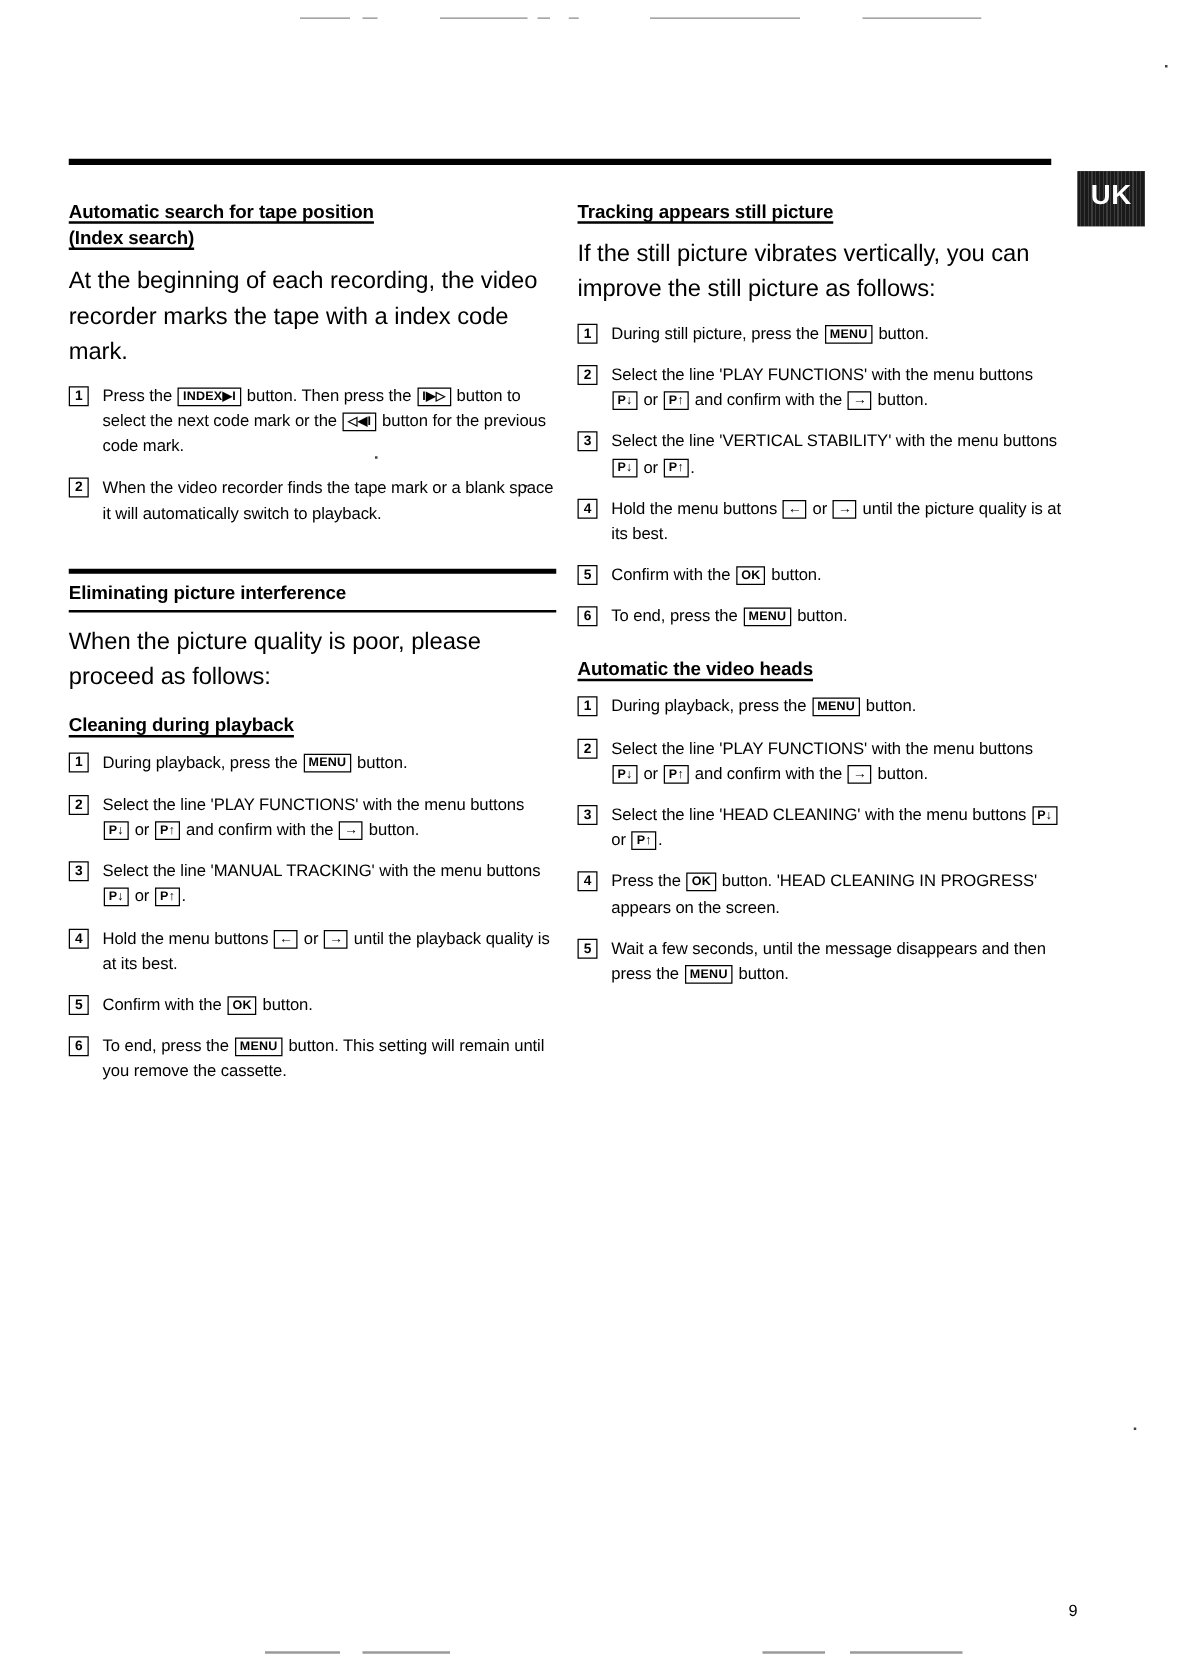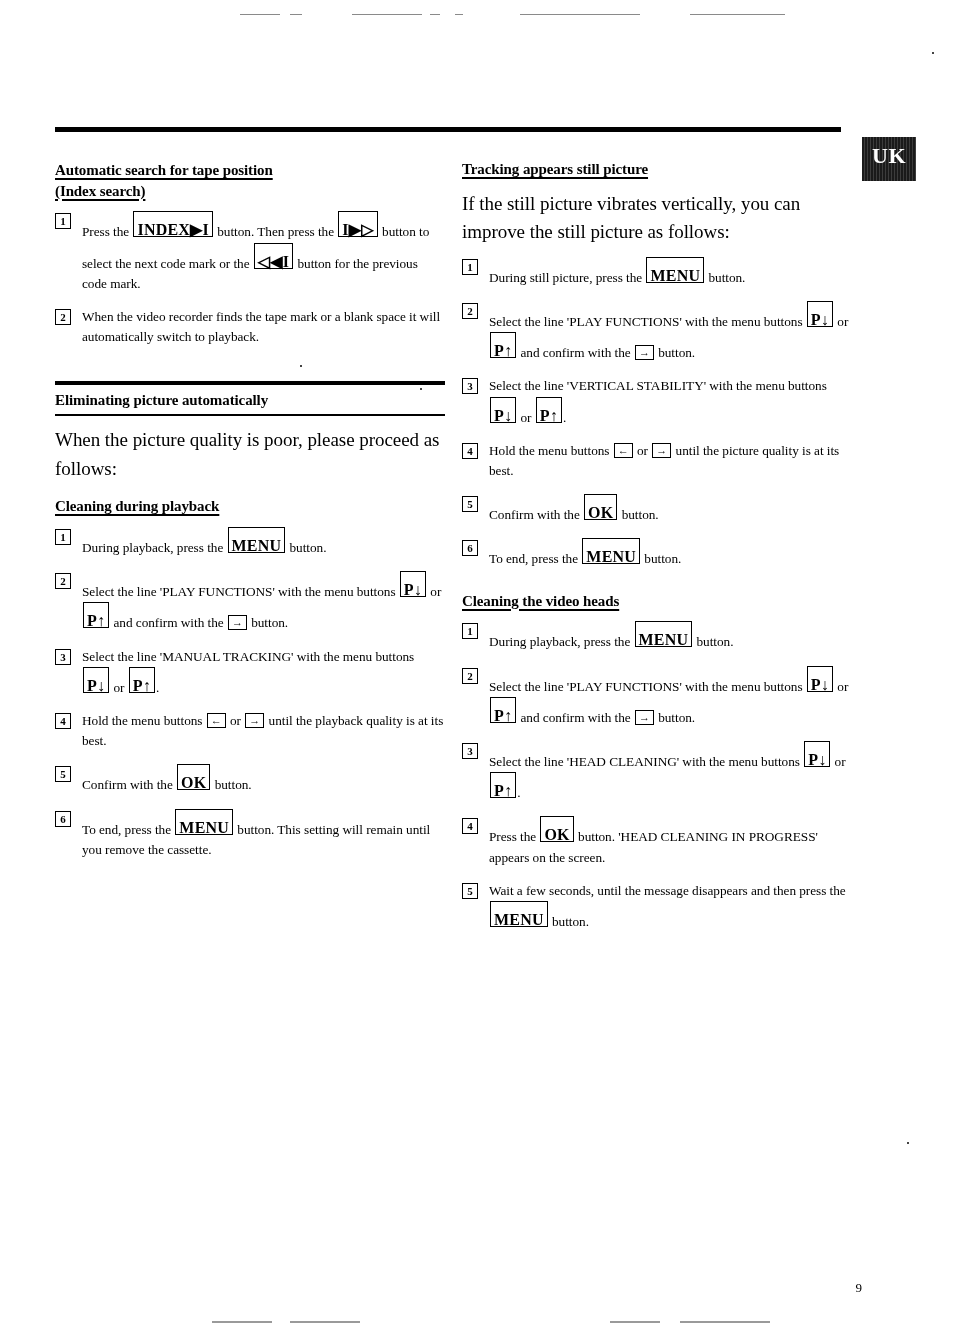--- a/index.html
+++ b/index.html
@@ -11,21 +11,20 @@
     width: 954px;
     height: 1339px;
     font-family: "Liberation Sans", sans-serif;
     color: #000;
     position: relative;
     overflow: hidden;
   }
   .page {
     position: absolute;
     inset: 0;
-    font-family: Liberation Serif, serif;
   }
 
   
   .scan-top {
     position: absolute;
     top: 12px; left: 0; right: 0; height: 5px;
   }
   .scan-seg {
     position: absolute;
     height: 1px;
@@ -148,22 +147,22 @@
     line-height: 15px;
     font-weight: bold;
   }
   .step-tri svg { display: block; }
   .step-txt { flex: 1 1 auto; }
 
   
   .key {
     display: inline-block;
     border: 1.3px solid #000;
-    padding: 11px 3px 0px 3px;
-    font-size: 16px;
+    padding: 0px 3px 0px 3px;
+    font-size: 10px;
     font-weight: bold;
     line-height: 13px;
     letter-spacing: 0.2px;
     vertical-align: 1px;
     margin: 0 1px;
     white-space: nowrap;
     background: #fff;
   }
   .key.sym {
     font-size: 11px;
@@ -214,35 +213,36 @@
     <span>UK</span>
   </div>
 
   <div class="col col-left">
 
     <h1 class="multiline">
       <span>Automatic search for tape position</span><br>
       <span>(Index search)</span>
     </h1>
 
+    <p class="body">At the beginning of each recording, the video recorder marks the tape with a index code mark.</p>
 
     <div class="steps">
         <div class="step">
           <div class="step-num">1</div>
           <div class="step-txt">Press the <span class="key">INDEX▶I</span> button. Then press the <span class="key">I▶▷</span> button to select the next code mark or the <span class="key">◁◀I</span> button for the previous code mark.</div>
         </div>
         <div class="step">
           <div class="step-num">2</div>
           <div class="step-txt">When the video recorder finds the tape mark or a blank space it will automatically switch to playback.</div>
         </div>
       </div>
 
     <div class="sec-gap-lg"></div>
     <div class="rule-thick"></div>
-    <h1 style="text-decoration:none;">Eliminating picture automatically</h1>
+    <h1 style="text-decoration:none;">Eliminating picture interference</h1>
     <div class="rule-thin"></div>
 
     <p class="body">When the picture quality is poor, please proceed as follows:</p>
 
     <div class="sec-gap-sm"></div>
     <h1>Cleaning during playback</h1>
 
     <div class="steps">
         <div class="step">
           <div class="step-num">1</div>
@@ -298,21 +298,21 @@
           <div class="step-num">5</div>
           <div class="step-txt">Confirm with the <span class="key">OK</span> button.</div>
         </div>
         <div class="step">
           <div class="step-num">6</div>
           <div class="step-txt">To end, press the <span class="key">MENU</span> button.</div>
         </div>
       </div>
 
     <div class="sec-gap-md"></div>
-    <h1>Cleaning the video heads</h1>
+    <h1>Automatic the video heads</h1>
 
     <div class="steps">
         <div class="step">
           <div class="step-num">1</div>
           <div class="step-txt">During playback, press the <span class="key">MENU</span> button.</div>
         </div>
         <div class="step">
           <div class="step-num">2</div>
           <div class="step-txt">Select the line 'PLAY FUNCTIONS' with the menu buttons <span class="key">P↓</span> or <span class="key">P↑</span> and confirm with the <span class="key sym">→</span> button.</div>
         </div>

